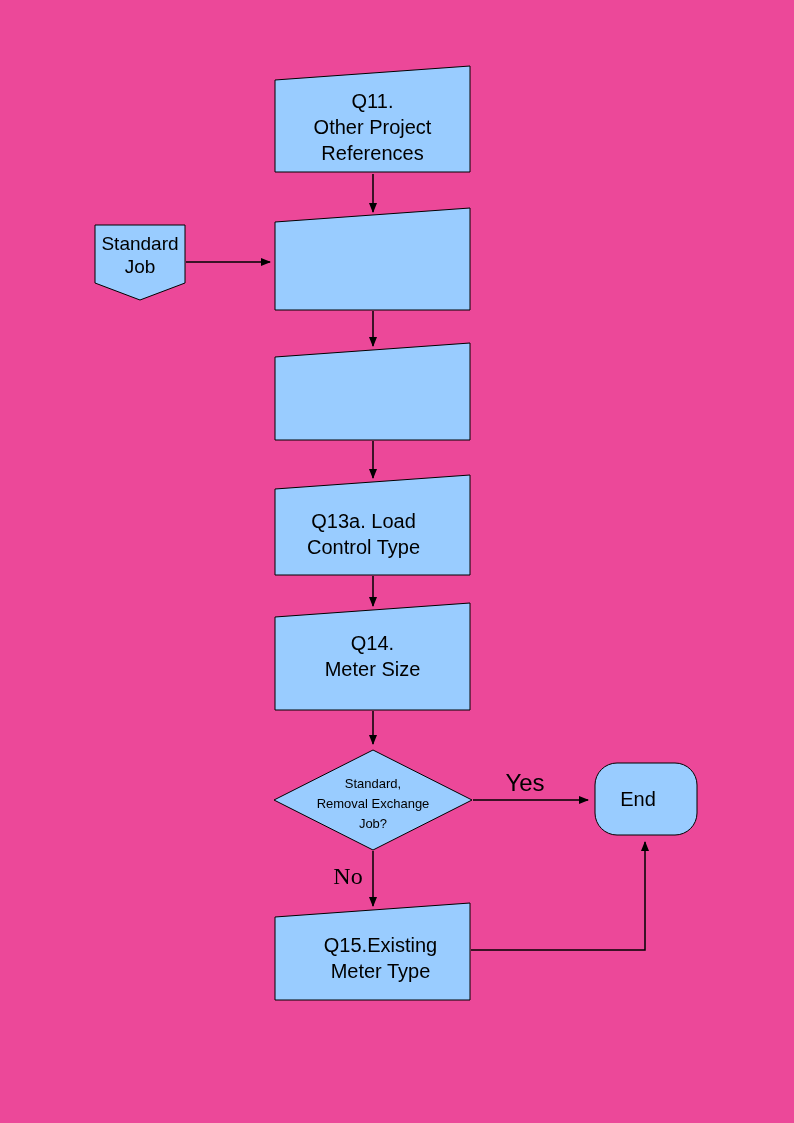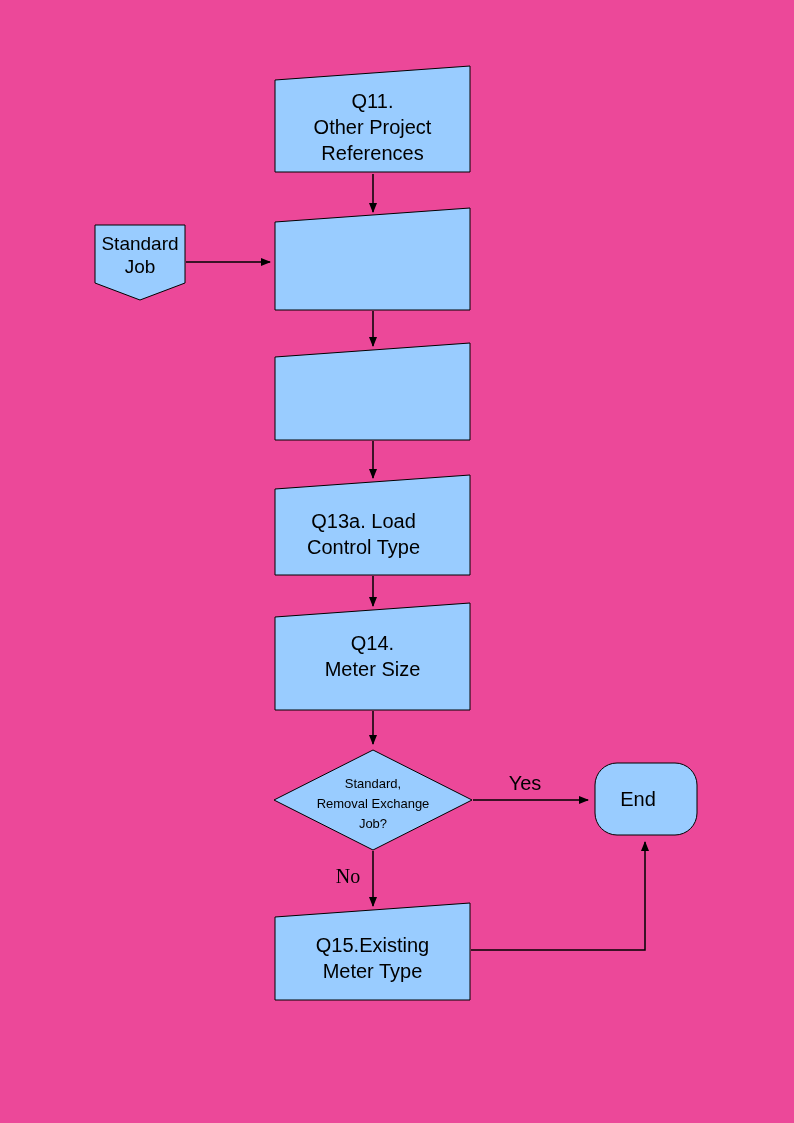--- a/index.html
+++ b/index.html
@@ -16,21 +16,21 @@
   svg .edge { stroke: #000000; stroke-width: 1.5; fill: none; }
   .label {
     position: absolute;
     text-align: center;
     white-space: pre-line;
     color: #000000;
   }
   .node-label { font-size: 20px; line-height: 26px; }
   .small-label { font-size: 13px; line-height: 20px; }
   .mini-label  { font-size: 19px; line-height: 23px; }
-  .connector-label { font-size: 20px; line-height: 22px; }
+  .connector-label { font-size: 24px; line-height: 22px; }
 </style>
 </head>
 <body>
 
 <div class="canvas">
 
   <svg class="layer" width="794" height="1123" viewBox="0 0 794 1123">
     <defs>
       <marker id="arrow" markerWidth="10" markerHeight="8" refX="9" refY="4" orient="auto" markerUnits="userSpaceOnUse">
         <path d="M0,0 L10,4 L0,8 Z" fill="#000000"></path>
@@ -75,20 +75,20 @@
 
   <div class="label node-label" style="left:275px; top:630px; width:195px;">Q14.
 Meter Size</div>
 
   <div class="label small-label" style="left:283px; top:774px; width:180px;">Standard,
 Removal Exchange
 Job?</div>
 
   <div class="label node-label" style="left:595px; top:786px; width:86px;">End</div>
 
-  <div class="label node-label" style="left:267px; top:932px; width:211px;">Q15.Existing
+  <div class="label node-label" style="left:275px; top:932px; width:211px;">Q15.Existing
 Meter Type</div>
 
   <div class="label connector-label" style="left:500px; top:772px; width:50px;">Yes</div>
 
   <div class="label connector-label" style="left:326px; top:865px; width:44px;font-family:Liberation Serif, serif;">No</div>
 
 </div>
 
 </body></html>

